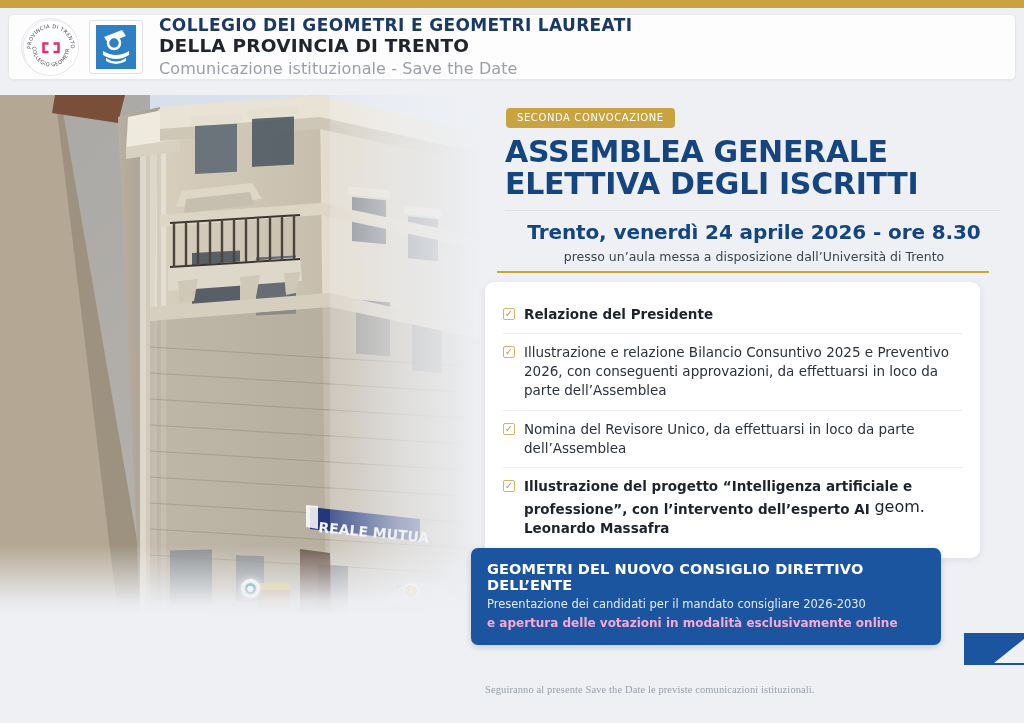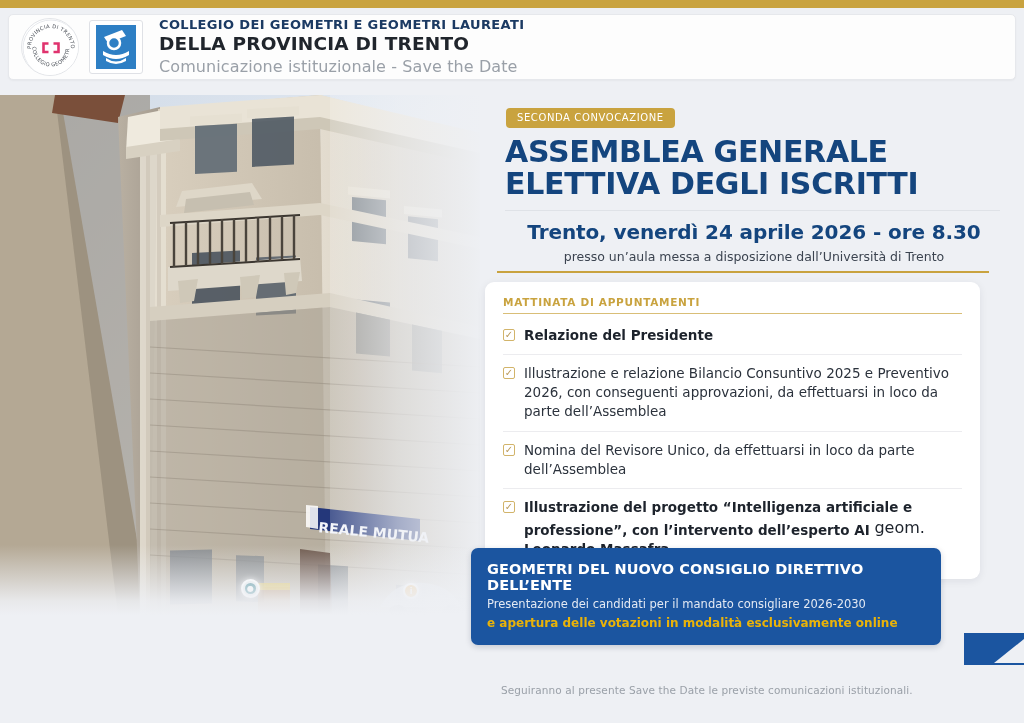--- a/index.html
+++ b/index.html
@@ -70,21 +70,21 @@
   .blue-mark-inner {
     width: 40px; height: 44px;
     background: #2e7fc4;
     position: relative;
     overflow: hidden;
   }
   .blue-mark-inner svg { position: absolute; left: 0; top: 0; }
 
   .header-text { margin-left: 16px; line-height: 1.12; }
   .hdr-line1 {
-    font-size: 13px; font-weight: bold; letter-spacing: 0.35px;
+    font-size: 17px; font-weight: bold; letter-spacing: 0.35px;
     color: #1b3a63;
   }
   .hdr-line2 {
     font-size: 18.5px; font-weight: bold; letter-spacing: 0.2px;
     color: #20252c; margin-top: 1px;
   }
   .hdr-line3 {
     font-size: 16px; color: #9aa0a8; margin-top: 3px; letter-spacing: 0.1px;
   }
 
@@ -198,41 +198,41 @@
   
   .election {
     position: absolute; left: -9px; top: 453px; width: 470px;
     background: #1b55a0;
     border-radius: 7px;
     padding: 13px 16px 15px 16px;
     box-shadow: 0 2px 6px rgba(10,25,55,0.18);
   }
   .el-l1 { color: #ffffff; font-size: 14.5px; font-weight: bold; letter-spacing: 0.1px; }
   .el-l2 { color: #e3e9f3; font-size: 11.5px; margin-top: 4px; }
-  .el-l3 { color: #eab308; font-size: 12px; font-weight: bold; margin-top: 5px; }
+  .el-l3 { color: #f9a8d4; font-size: 12px; font-weight: bold; margin-top: 5px; }
 
   
   .std-wrap { position: absolute; left: 5px; top: 536px; width: 544px; height: 42px; }
   .std-bar {
     position: absolute; left: 0; top: 0; width: 480px; height: 40px;
     background: linear-gradient(to bottom, #fac92e 0%, #ffe14f 55%, #fff06a 100%);
     box-shadow: 0 2px 5px rgba(0,0,0,0.10);
     display: flex; align-items: center; justify-content: flex-end;
     padding-right: 32px;
   }
   .std-text {
     color: #ffffff; font-size: 25px; font-weight: bold; letter-spacing: 1.2px;
     text-shadow: 0 1px 1px rgba(180,140,0,0.25);
   }
   .std-flag { position: absolute; left: 479px; top: 0; width: 65px; height: 40px; }
 
   
   .footer-note {
-    position: absolute; left: 21px; top: 589px; width: 520px;
-    color: #9aa0a8; font-size: 10.5px; letter-spacing: 0.1px;
+    position: absolute; left: 5px; top: 589px; width: 520px;
+    color: #9aa0a8; font-size: 10.5px; letter-spacing: 0.1px; font-family: Liberation Serif, serif;
   }
 </style>
 </head>
 <body>
 
 <div id="page">
 
   <div class="top-rule"></div>
 
   <div class="header-card">
@@ -437,21 +437,20 @@
 
     <div class="title-rule"></div>
 
     <div class="date-block">
       <div class="date-main">Trento, venerdì 24 aprile 2026 - ore 8.30</div>
       <div class="date-sub">presso un’aula messa a disposizione dall’Università di Trento</div>
     </div>
     <div class="date-rule"></div>
 
     <div class="agenda-card">
-      <span class="agenda-head">MATTINATA DI APPUNTAMENTI</span>
 
       <div class="agenda-item">
         <span class="chk">✓</span>
         <span class="agenda-text bold">Relazione del Presidente</span>
       </div>
 
       <div class="agenda-item">
         <span class="chk">✓</span>
         <span class="agenda-text">Illustrazione e relazione Bilancio Consuntivo 2025 e Preventivo 2026, con conseguenti approvazioni, da effettuarsi in loco da parte dell’Assemblea</span>
       </div>

